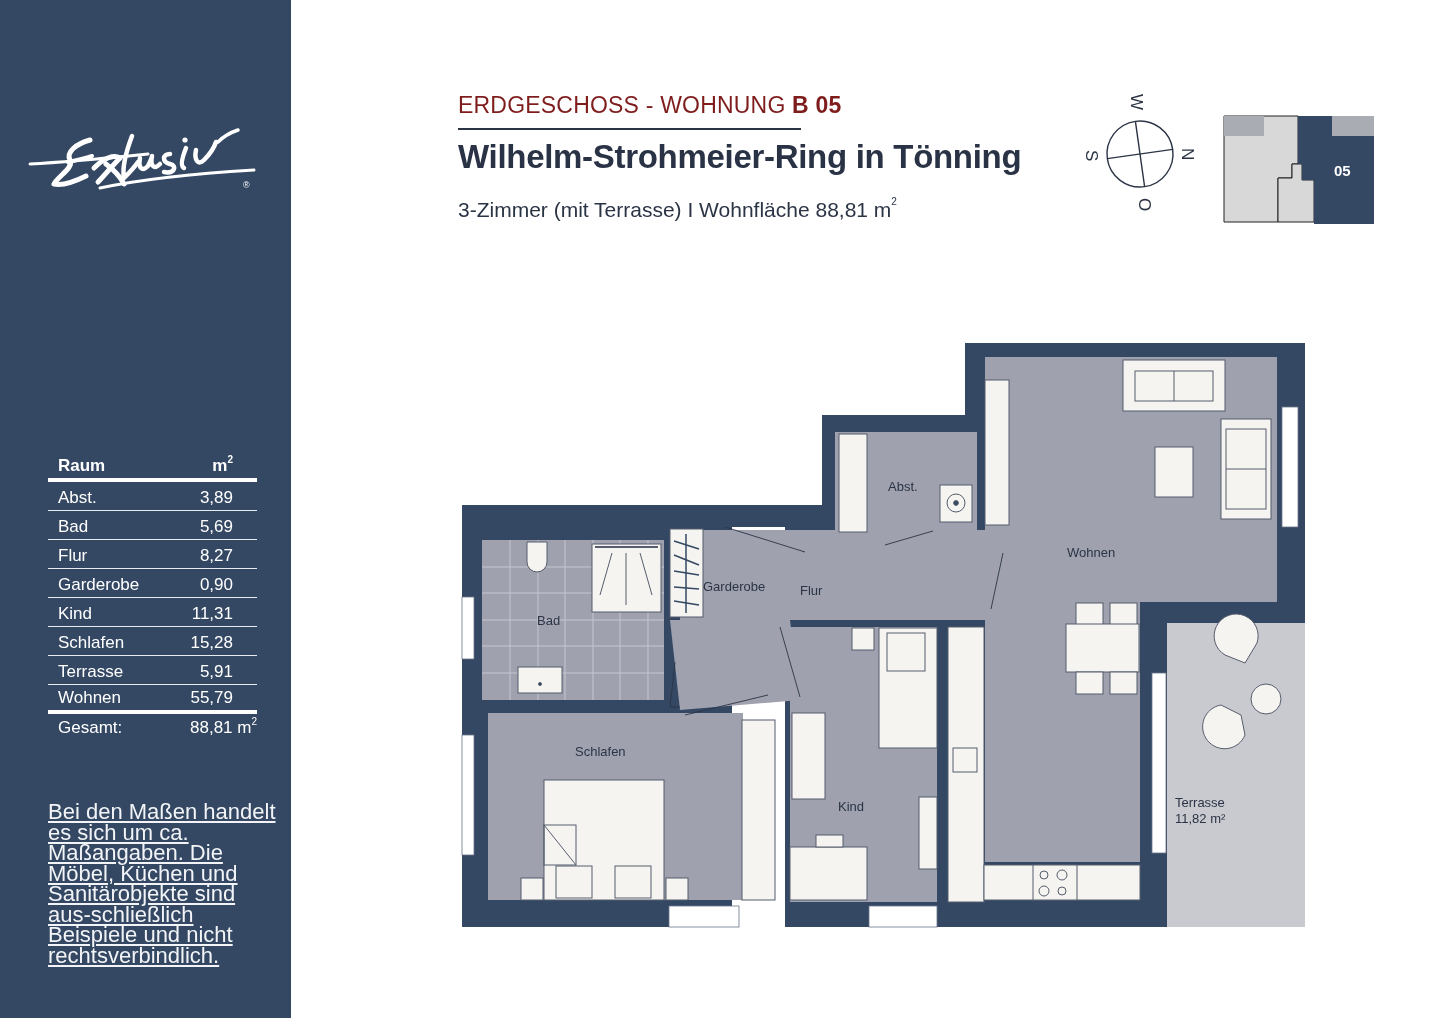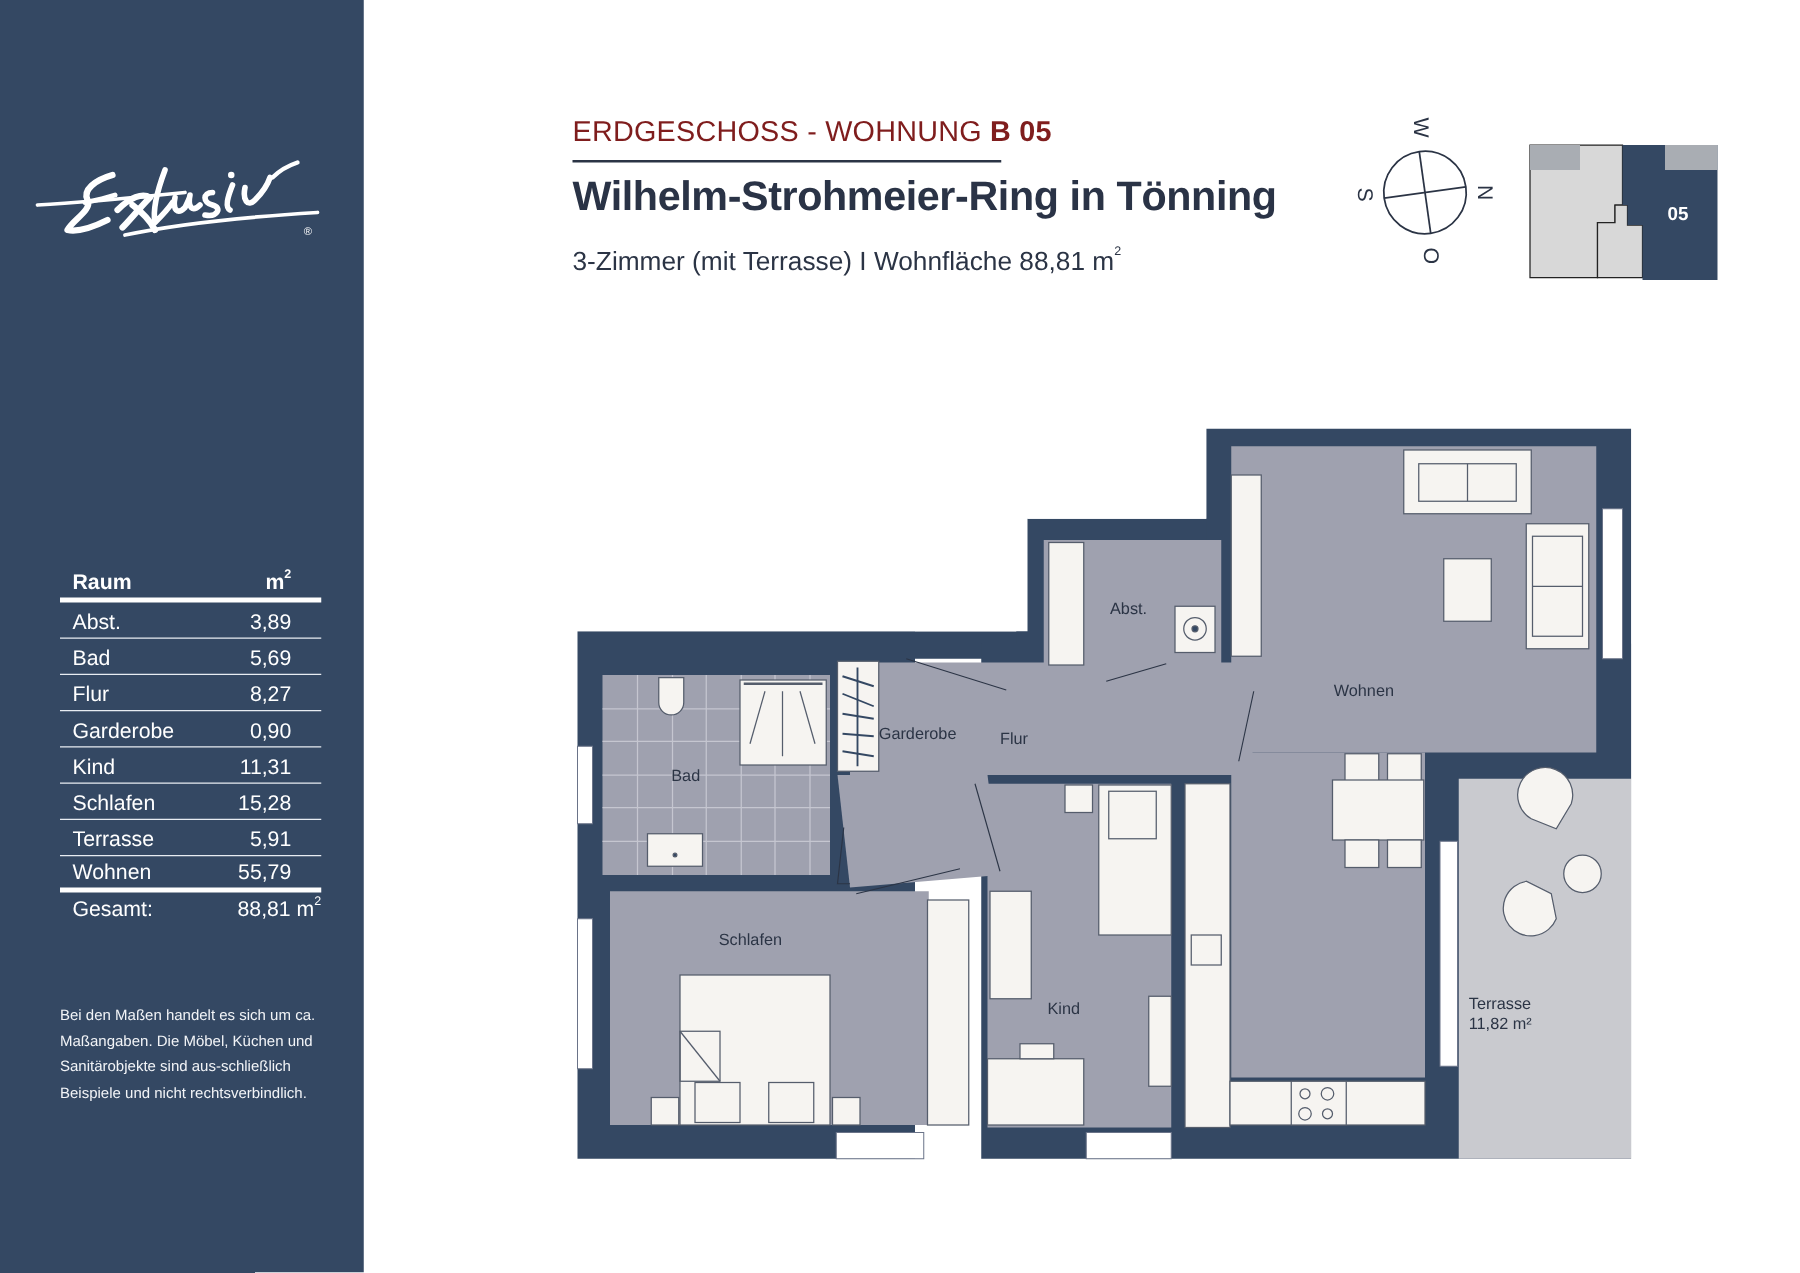--- a/index.html
+++ b/index.html
@@ -10,21 +10,21 @@
   .sidebar { position: absolute; left: 0; top: 0; width: 291px; height: 1018px; background: #344863; color: #ffffff; }
   .logo { position: absolute; left: 28px; top: 118px; width: 232px; height: 80px; }
   .logo svg { width: 100%; height: 100%; }
   .room-table { position: absolute; left: 48px; top: 456px; width: 209px; }
   .room-table .thead { display: flex; justify-content: space-between; padding: 0 24px 0 10px; height: 26px; border-bottom: 4px solid #ffffff; font-weight: bold; font-size: 17px; }
   .room-table .row { display: flex; justify-content: space-between; height: 29px; align-items: flex-end; padding: 0 24px 2px 10px; border-bottom: 1.5px solid #e8ecf2; font-size: 17px; }
   .room-table .row.last { border-bottom: 4px solid #ffffff; }
   .room-table .total { display: flex; justify-content: space-between; height: 28px; align-items: center; padding: 0 0 0 10px; font-size: 17px; }
   .room-table .total .val { padding-right: 0; }
   sup { font-size: 10px; vertical-align: top; position: relative; top: -2px; }
-  .disclaimer { position: absolute; left: 48px; top: 802px; width: 230px; font-size: 12px; line-height: 20.5px; color: #f2f4f7; }
+  .disclaimer { position: absolute; left: 48px; top: 802px; width: 230px; font-size: 22px; line-height: 20.5px; color: #f2f4f7; text-decoration: underline; }
 
   
   .header { position: absolute; left: 458px; top: 92px; }
   .kicker { font-size: 23px; letter-spacing: 0.2px; color: #7f1d1d; white-space: nowrap; }
   .kicker b { font-weight: bold; }
   .kicker-rule { width: 343px; height: 2px; background: #2b3445; margin-top: 9px; }
   .title { font-size: 33px; font-weight: bold; color: #2a3346; margin-top: 8px; white-space: nowrap; letter-spacing: -0.3px; }
   .subtitle { font-size: 21px; color: #2b3445; margin-top: 22px; white-space: nowrap; }
 
   

